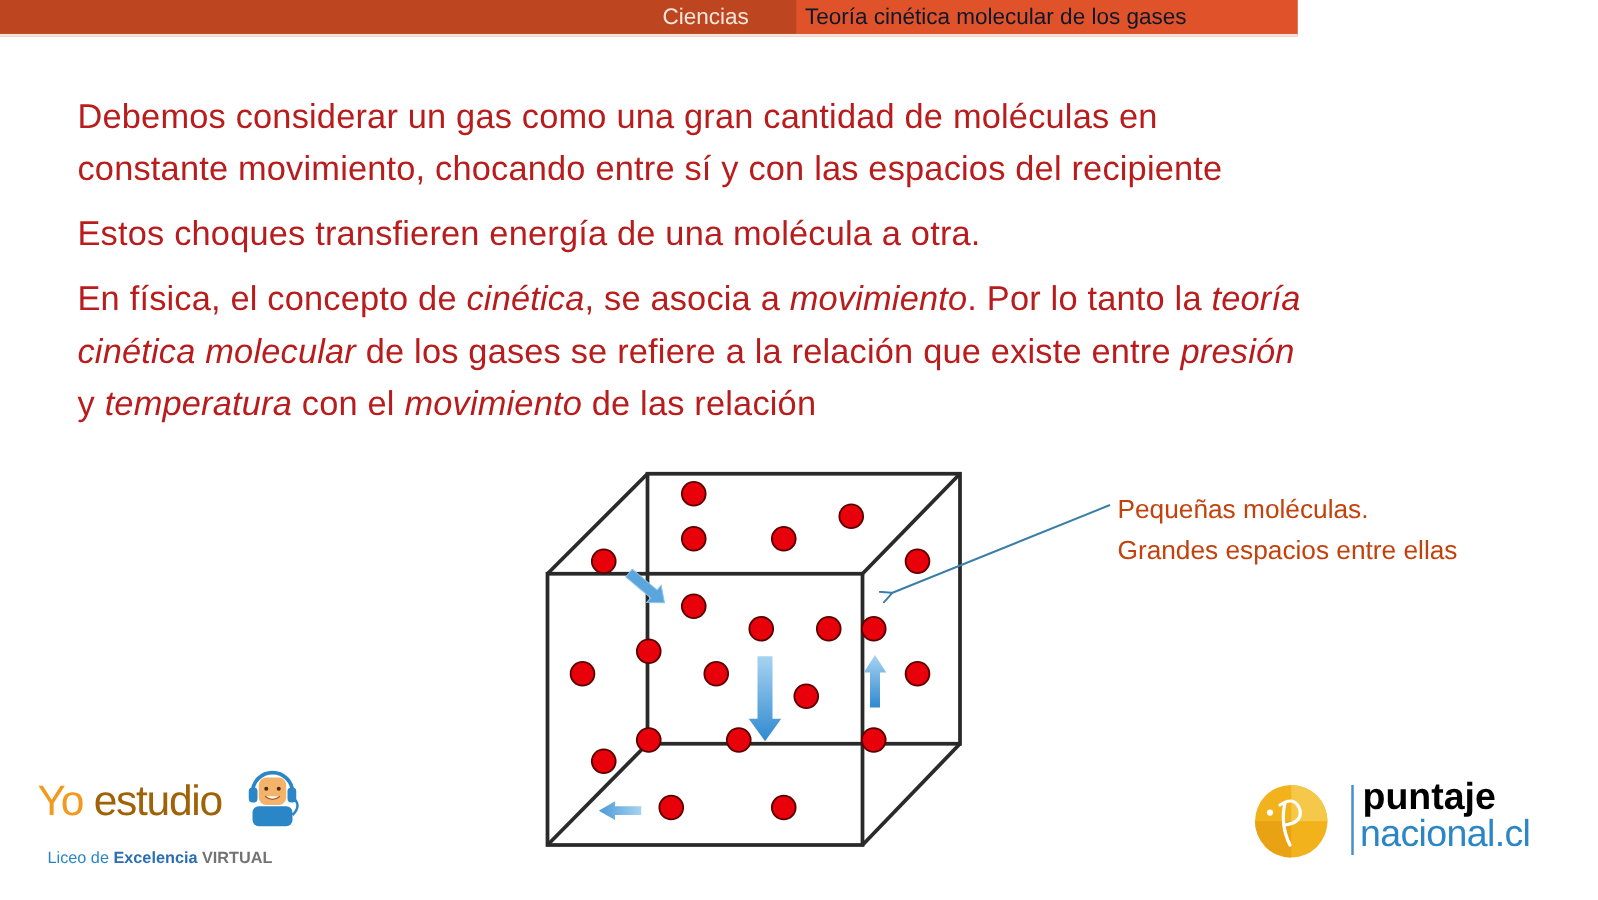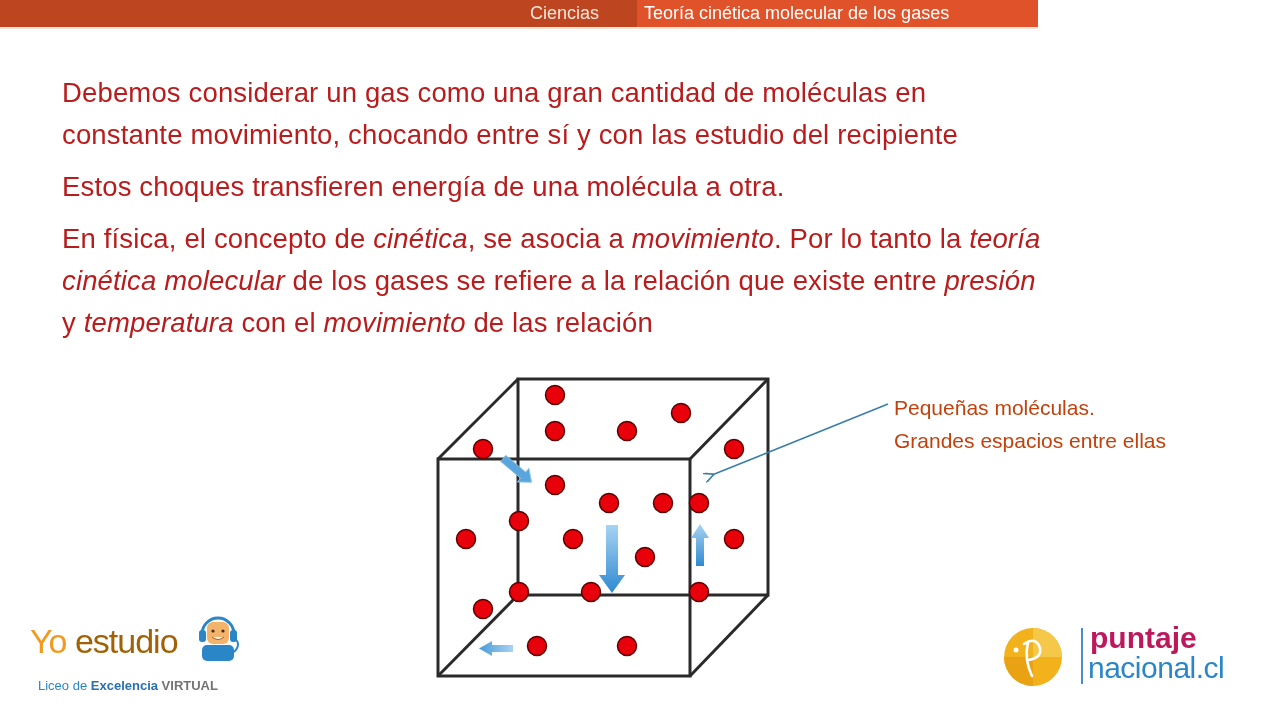--- a/index.html
+++ b/index.html
@@ -21,21 +21,21 @@
     .header .subject span {
       position: absolute; right: 38px; top: 3px;
       color: #f7e6dc; font-size: 18px;
     }
     .header .topic {
       position: absolute; left: 637px; top: 0; right: 0; height: 27px;
       background: #e0522a;
     }
     .header .topic span {
       position: absolute; left: 7px; top: 3px;
-      color: #ffffff; font-size: 18px;
+      color: #0f172a; font-size: 18px;
     }
     .body-text {
       position: absolute; left: 62px; top: 72px; width: 1180px;
       font-size: 27.5px; line-height: 42px; color: #b91c1c;
       letter-spacing: 0.15px;
     }
     .body-text p { margin: 0; }
     .body-text p.gap { margin-top: 10px; }
     .body-text b { font-weight: normal; font-style: italic; }
     .body-text i { font-style: italic; }
@@ -54,42 +54,42 @@
     .logo-left .yo { color: #f29a1f; }
     .logo-left .estudio { color: #a16207; text-align: center; }
     .logo-left .tagline {
       position: absolute; left: 10px; top: 66px; font-size: 13px; color: #2a86c6; white-space: nowrap;
     }
     .logo-left .tagline .exc { font-weight: bold; color: #2a6fb0; }
     .logo-left .tagline .virt { font-weight: bold; color: #737373; }
     .logo-right { position: absolute; left: 1000px; top: 622px; width: 250px; height: 70px; }
     .logo-right .divider { position: absolute; left: 81px; top: 6px; width: 2px; height: 56px; background: #4a90c6; }
     .logo-right .word1 {
-      position: absolute; left: 90px; top: 0px; font-size: 30px; font-weight: bold; color: #be185d; line-height: 32px;
+      position: absolute; left: 90px; top: 0px; font-size: 30px; font-weight: bold; color: #000000; line-height: 32px;
     }
     .logo-right .word2 {
       position: absolute; left: 88px; top: 30px; font-size: 30px; color: #2a86c6; line-height: 32px; letter-spacing: -0.5px;
     }
   </style>
 </head>
 <body>
 
 <div class="header">
   <div class="subject">
     <span>Ciencias</span>
   </div>
   <div class="topic">
     <span>Teoría cinética molecular de los gases</span>
   </div>
 </div>
 
 <div class="body-text">
   <p>
     <span>Debemos considerar un gas como una gran cantidad de moléculas en</span><br>
-    <span>constante movimiento, chocando entre sí y con las estudio del recipiente</span>
+    <span>constante movimiento, chocando entre sí y con las espacios del recipiente</span>
   </p>
   <p class="gap">Estos choques transfieren energía de una molécula a otra.</p>
   <p class="gap"><span>En física, el concepto de </span><b>cinética</b><span>, se asocia a </span><i>movimiento</i><span>. Por lo tanto la </span><b>teoría</b><br><b>cinética molecular</b><span> de los gases se refiere a la relación que existe entre </span><i>presión</i><br><span>y </span><i>temperatura</i><span> con el </span><i>movimiento</i><span> de las relación</span></p>
 </div>
 
 <svg class="diagram" width="1278" height="720" viewBox="0 0 1278 720" xmlns="http://www.w3.org/2000/svg">
   <defs>
     <linearGradient id="arrowGradV" x1="0" y1="0" x2="0" y2="1">
       <stop offset="0" stop-color="#a8d3f2"></stop>
       <stop offset="1" stop-color="#2f8ad0"></stop>

